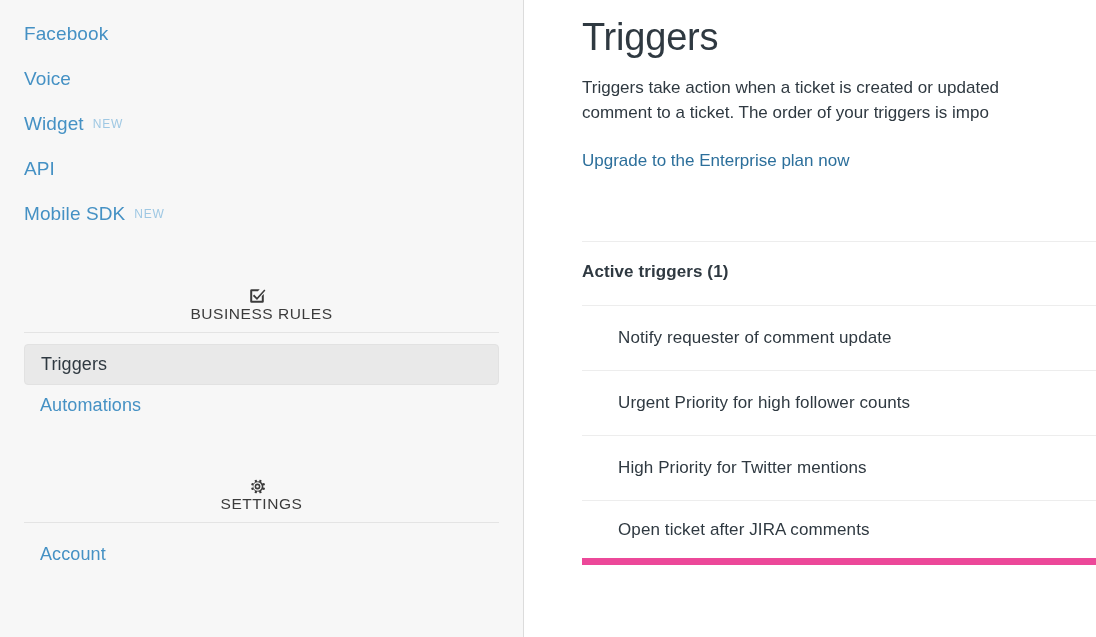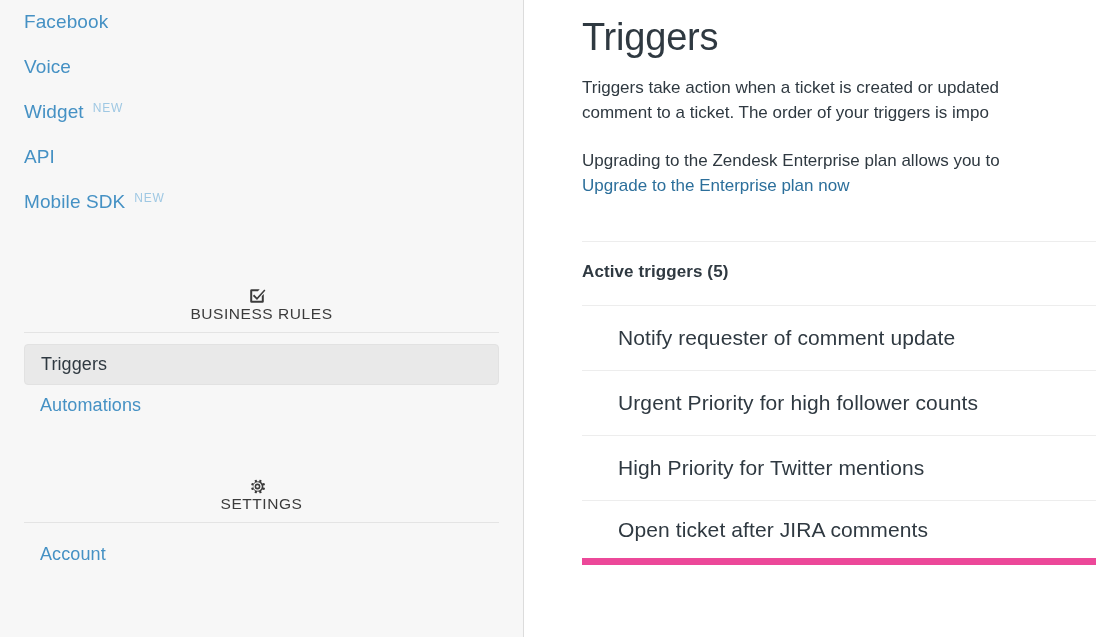--- a/index.html
+++ b/index.html
@@ -47,21 +47,21 @@
   .nav-list {
     list-style: none;
     margin: 0;
     padding: 0;
   }
 
   .nav-item {
     padding: 0 24px;
     height: 45px;
     display: flex;
-    align-items: flex-start;
+    align-items: center;
   }
 
   .nav-link {
     color: #4591c4;
     font-size: 19px;
     line-height: 22px;
     text-decoration: none;
     letter-spacing: 0.1px;
     cursor: pointer;
     white-space: nowrap;
@@ -233,21 +233,21 @@
     align-items: center;
     border-top: 1px solid #ededed;
     padding-left: 36px;
     box-sizing: border-box;
   }
   .trigger-row:last-child {
     border-bottom: 7px solid #ec4899;
   }
 
   .trigger-name {
-    font-size: 21px;
+    font-size: 17px;
     color: #2f3941;
     letter-spacing: 0.1px;
     white-space: nowrap;
   }
 </style>
 </head>
 <body>
 
 <div class="app">
 
@@ -324,28 +324,27 @@
   <section class="main">
     <div class="main-inner">
       <h1 class="page-title">Triggers</h1>
 
       <p class="intro-para">
         <span>Triggers take action when a ticket is created or updated</span><br>
         <span>comment to a ticket. The order of your triggers is impo</span>
       </p>
 
       <p class="intro-para second">
-        <span>Upgrading to the Zendesk Enterprise plan allows you to</span>
         <a class="inline-link">Upgrade to the Enterprise plan now</a>
       </p>
     </div>
 
     <div class="top-rule"></div>
 
-    <div class="list-header">Active triggers (5)</div>
+    <div class="list-header">Active triggers (1)</div>
 
     <ul class="trigger-list">
       <li class="trigger-row">
         <span class="trigger-name">Notify requester of comment update</span>
       </li>
       <li class="trigger-row">
         <span class="trigger-name">Urgent Priority for high follower counts</span>
       </li>
       <li class="trigger-row">
         <span class="trigger-name">High Priority for Twitter mentions</span>

